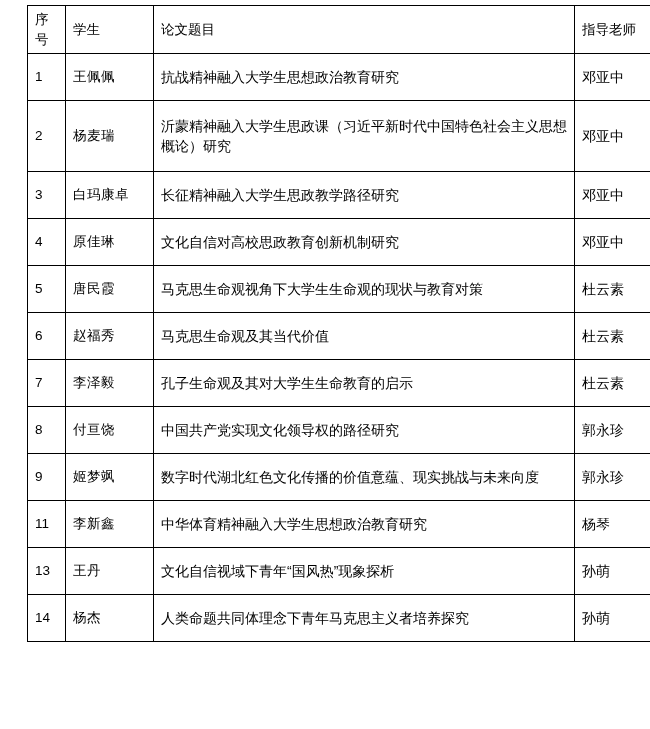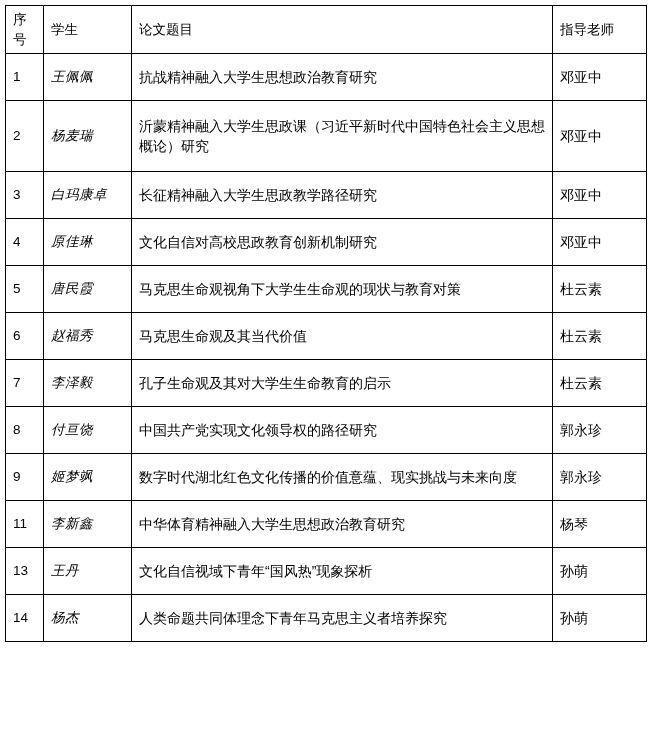--- a/index.html
+++ b/index.html
@@ -12,20 +12,21 @@
     height: 729px;
     font-family: "Liberation Sans", sans-serif;
     color: #000000;
   }
   .sheet {
     width: 650px;
     height: 729px;
     box-sizing: border-box;
     overflow: hidden;
     background: #ffffff;
+    padding-left: 22px;
   }
   table.thesis-table {
     border-collapse: collapse;
     table-layout: fixed;
     width: 641px;
     margin: 5px 0 0 5px;
     font-size: 13.5px;
   }
   table.thesis-table td,
   table.thesis-table th {
@@ -49,21 +50,20 @@
   tbody td {
     height: 38px;
   }
   td.idx {
     text-align: left;
     padding-left: 9px;
   }
   td.student {
     font-weight: bold;
     letter-spacing: 0.5px;
-    font-style: italic;
   }
   td.title {
     font-size: 14px;
   }
   td.advisor {
     font-size: 14px;
   }
   thead td.h-idx,
   thead td.h-student,
   thead td.h-title,

